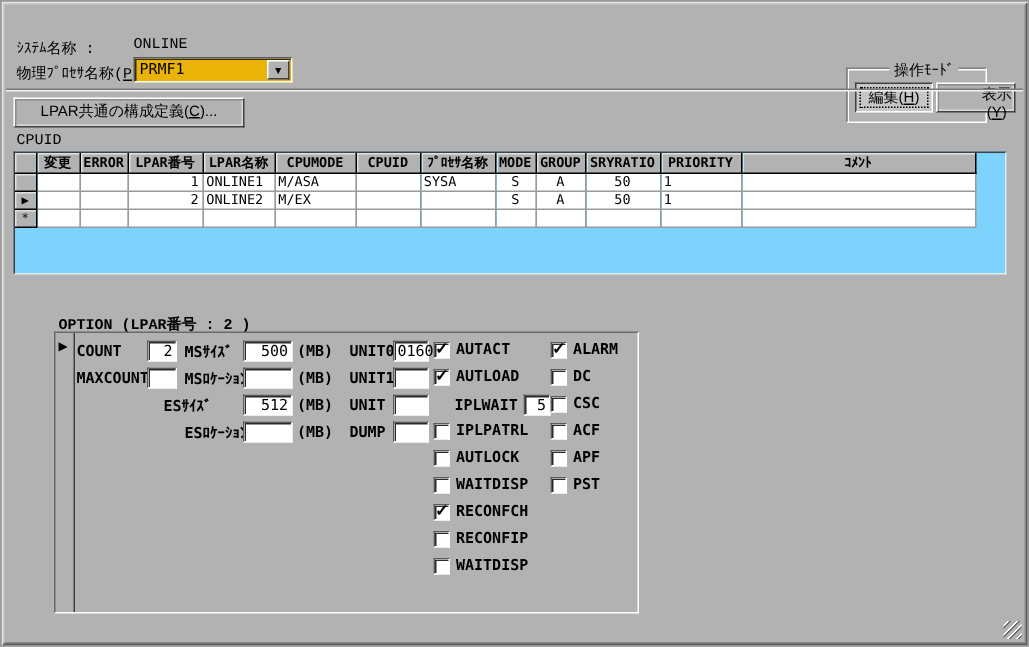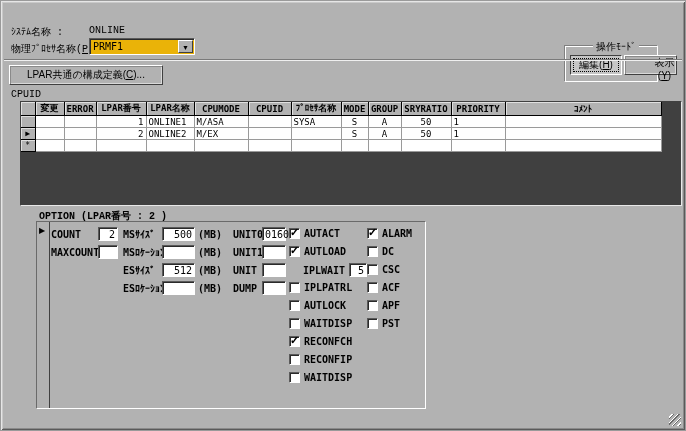--- a/index.html
+++ b/index.html
@@ -63,24 +63,23 @@
   }
   .btn.pressed{
     border-top:1px solid #404040; border-left:1px solid #404040; border-right:1px solid #fff; border-bottom:1px solid #fff;
     box-shadow:none; background:#c6c6c6; outline:1px dotted #000; outline-offset:-4px;
   }
   .mn{ text-decoration:underline; }
   .divider{ position:absolute; left:3px; right:3px; top:58px; height:2px; border-top:1px solid #7a7a7a; border-bottom:1px solid #efefef; }
   .common-btn{ left:8px; top:64px; width:154px; height:20px; line-height:18px; }
   
   .grid-wrap{
-    position:absolute; left:8px; top:100px; width:662px; height:105px; background:#404040;
+    position:absolute; left:8px; top:100px; width:662px; height:82px; background:#7dd3fc;
     border-top:1px solid #404040; border-left:1px solid #404040; border-bottom:1px solid #e8e8e8; border-right:1px solid #e8e8e8;
     overflow:hidden;
-    margin-left:11px;
   }
   table.grid{ border-collapse:collapse; table-layout:fixed; width:640px; }
   table.grid th, table.grid td{
     font-size:9px; height:12px; padding:0 2px; overflow:hidden; white-space:nowrap;
   }
   table.grid th{
     background:#b2b2b2; font-weight:bold; text-align:center; border:1px solid #000;
     border-top:none; border-left:none; box-shadow: inset 1px 1px 0 #e0e0e0;
   }
   table.grid td{ background:#fff; border:1px solid #9a9a9a; border-top:none; border-left:none; }
@@ -240,21 +239,21 @@
   <span class="tbox num mono" style="left:97px; top:244px; width:20px;"></span>
 
   <span class="fld-lbl mono" style="left:122px; top:228px;">MSｻｲｽﾞ</span>
   <span class="tbox num mono" style="left:161px; top:226px; width:33px;">500</span>
   <span class="fld-lbl mono" style="left:197px; top:228px;">(MB)</span>
 
   <span class="fld-lbl mono" style="left:122px; top:246px;">MSﾛｹｰｼｮﾝ</span>
   <span class="tbox num mono" style="left:161px; top:244px; width:33px;"></span>
   <span class="fld-lbl mono" style="left:197px; top:246px;">(MB)</span>
 
-  <span class="fld-lbl mono" style="left:122px; top:264px;">ESｻｲｽﾞ</span>
+  <span class="fld-lbl mono" style="left:108px; top:264px;">ESｻｲｽﾞ</span>
   <span class="tbox num mono" style="left:161px; top:262px; width:33px;">512</span>
   <span class="fld-lbl mono" style="left:197px; top:264px;">(MB)</span>
 
   <span class="fld-lbl mono" style="left:122px; top:282px;">ESﾛｹｰｼｮﾝ</span>
   <span class="tbox num mono" style="left:161px; top:280px; width:33px;"></span>
   <span class="fld-lbl mono" style="left:197px; top:282px;">(MB)</span>
 
   <span class="fld-lbl mono" style="left:232px; top:228px;">UNIT0</span>
   <span class="tbox mono" style="left:261px; top:226px; width:24px;">0160</span>
   <span class="fld-lbl mono" style="left:232px; top:246px;">UNIT1</span>

